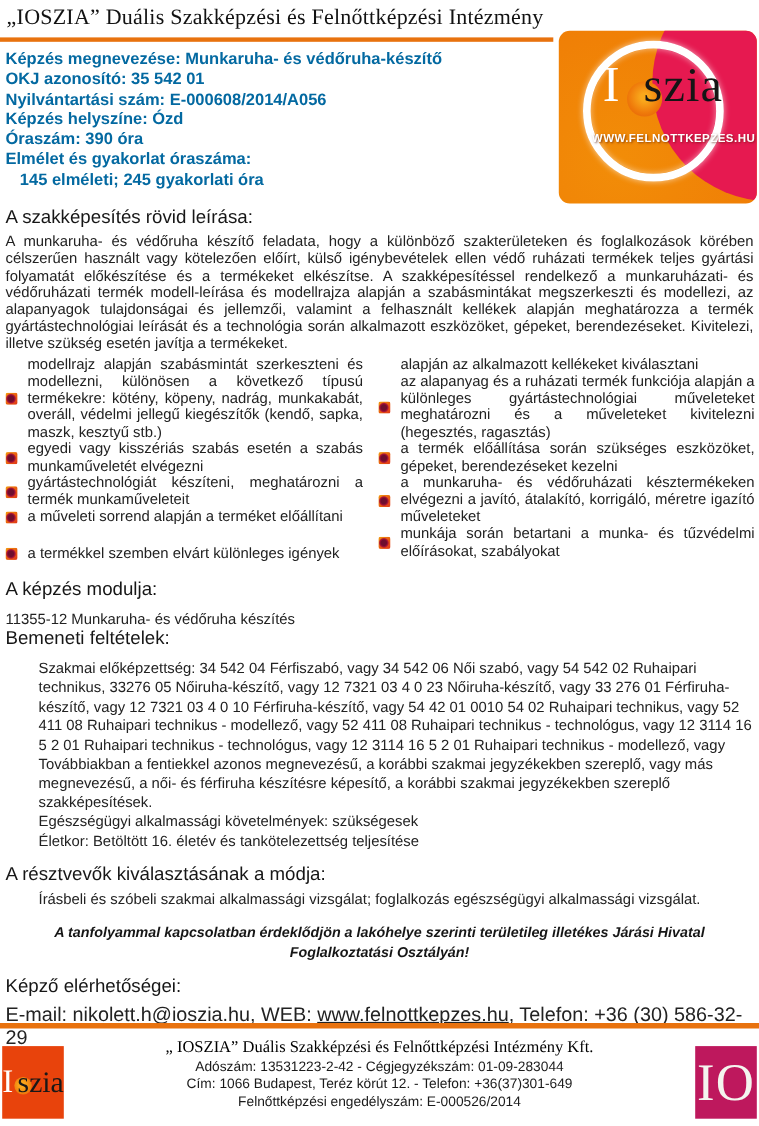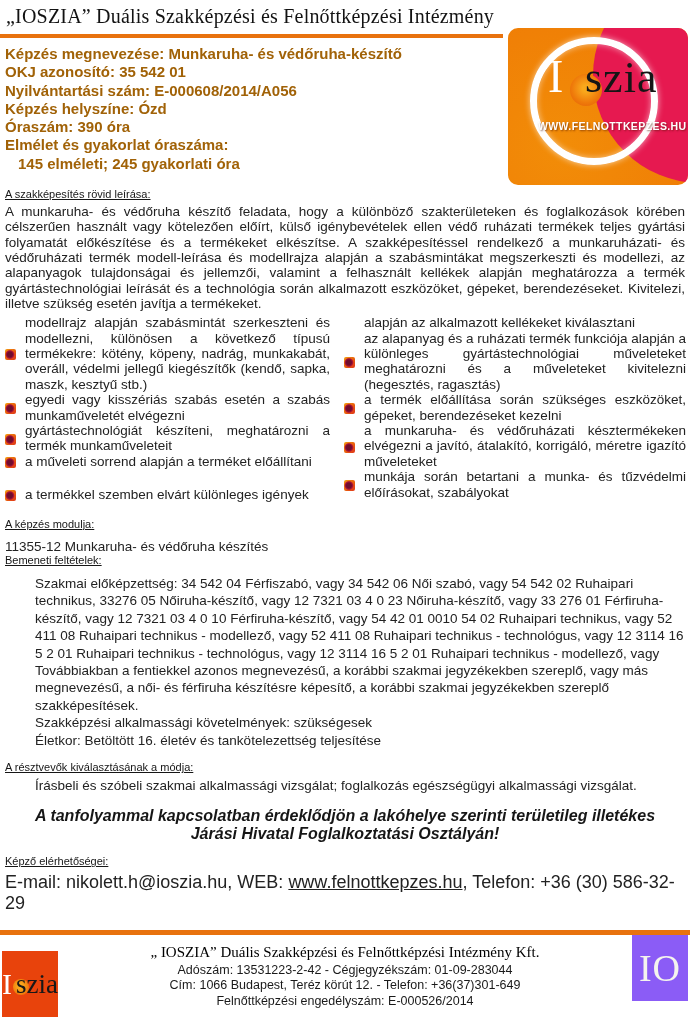--- a/index.html
+++ b/index.html
@@ -61,28 +61,28 @@
   }
   .logo-url {
     position: absolute; left: 30px; top: 92px; z-index: 4;
     font-size: 10.5px; font-weight: 700; color: #ffffff;
     letter-spacing: 0.4px; text-shadow: 1px 1px 2px rgba(80,20,0,.6);
   }
 
   
   .details {
     margin: 7px 0 0 5px; width: 498px;
-    font-size: 15px; font-weight: 700; line-height: 18.3px; color: #a16207;
+    font-size: 15px; font-weight: 700; line-height: 18.3px; color: #0369a1;
   }
   .details .indent { padding-left: 13px; }
 
   
   .sec-h {
-    font-size: 11px; color: #161616;
-    text-decoration: underline; margin-left: 5px;
+    font-size: 17px; color: #161616;
+    margin-left: 5px;
   }
   .mt16 { margin-top: 15px; }
   .mt10 { }
   .mt12 { margin-top: 12px; }
   .mt8  { margin-top: 8px; }
   .body-text {
     font-size: 13.5px; line-height: 15.3px; color: #222;
   }
   .para {
     margin: 4px 5px 0 5px; text-align: justify;
@@ -111,21 +111,21 @@
 
   
   .entry-block {
     margin: 9px 5px 0 35px;
     font-size: 13.5px; line-height: 17.4px; color: #222;
   }
 
   
   .notice {
     margin: 13px 14px 0 14px;
-    font-size: 16px; font-weight: 700; font-style: italic;
+    font-size: 13px; font-weight: 700; font-style: italic;
     line-height: 18px; text-align: center; color: #161616;
   }
 
   
   .contact-line { margin: 5px 0 0 5px; font-size: 18px; color: #222; }
   .contact-line .weblink { text-decoration: underline; cursor: pointer; }
 
   
   .footer-bar {
     position: absolute; left: 0; top: 930px;
@@ -151,26 +151,26 @@
   .f-logo-left .fszia{ color: #181818; font-size: 27px; z-index: 2; }
   .f-center {
     width: 480px; margin: 10px auto 0 auto; text-align: center;
     font-size: 12.5px; line-height: 15.6px; color: #1a1a1a;
   }
   .f-company {
     font-family: "Liberation Serif", serif;
     font-size: 15px; margin-bottom: 2px; color: #000000;
   }
   .f-logo-right {
-    position: absolute; right: 2px; top: 0;
+    position: absolute; right: 2px; top: 16px;
     width: 56px; height: 66px;
-    background: #8b5cf6;
+    background: #be185d;
     display: flex; align-items: center; justify-content: center;
     font-family: "Liberation Serif", serif;
-    font-size: 38px; color: #f4f4ee; letter-spacing: 1px;
+    font-size: 48px; color: #f4f4ee; letter-spacing: 1px;
   }
 </style>
 </head>
 <body>
 
 <div class="page">
 
   <div class="title">„IOSZIA” Duális Szakképzési és Felnőttképzési Intézmény</div>
   <div class="rule"></div>
 
@@ -241,21 +241,21 @@
       </div>
     </div>
   </div>
 
   <div class="sec-h mt16">A képzés modulja:</div>
   <div class="body-text plain-line">11355-12 Munkaruha- és védőruha készítés</div>
 
   <div class="sec-h mt10">Bemeneti feltételek:</div>
   <div class="entry-block">
     <div>Szakmai előképzettség: 34 542 04 Férfiszabó, vagy 34 542 06 Női szabó, vagy 54 542 02 Ruhaipari technikus, 33276 05 Nőiruha-készítő, vagy 12 7321 03 4 0 23 Nőiruha-készítő, vagy 33 276 01 Férfiruha-készítő, vagy 12 7321 03 4 0 10 Férfiruha-készítő, vagy 54 42 01 0010 54 02 Ruhaipari technikus, vagy 52 411 08 Ruhaipari technikus - modellező, vagy 52 411 08 Ruhaipari technikus - technológus, vagy 12 3114 16 5 2 01 Ruhaipari technikus - technológus, vagy 12 3114 16 5 2 01 Ruhaipari technikus - modellező, vagy Továbbiakban a fentiekkel azonos megnevezésű, a korábbi szakmai jegyzékekben szereplő, vagy más megnevezésű, a női- és férfiruha készítésre képesítő, a korábbi szakmai jegyzékekben szereplő szakképesítések.</div>
-    <div>Szakképzési alkalmassági követelmények: szükségesek</div>
+    <div>Egészségügyi alkalmassági követelmények: szükségesek</div>
     <div>Életkor: Betöltött 16. életév és tankötelezettség teljesítése</div>
   </div>
 
   <div class="sec-h mt12">A résztvevők kiválasztásának a módja:</div>
   <div class="entry-block" style="margin-top:4px;">Írásbeli és szóbeli szakmai alkalmassági vizsgálat; foglalkozás egészségügyi alkalmassági vizsgálat.</div>
 
   <div class="notice">A tanfolyammal kapcsolatban érdeklődjön a lakóhelye szerinti területileg illetékes Járási Hivatal Foglalkoztatási Osztályán!</div>
 
   <div class="sec-h mt12">Képző elérhetőségei:</div>
   <div class="contact-line">

